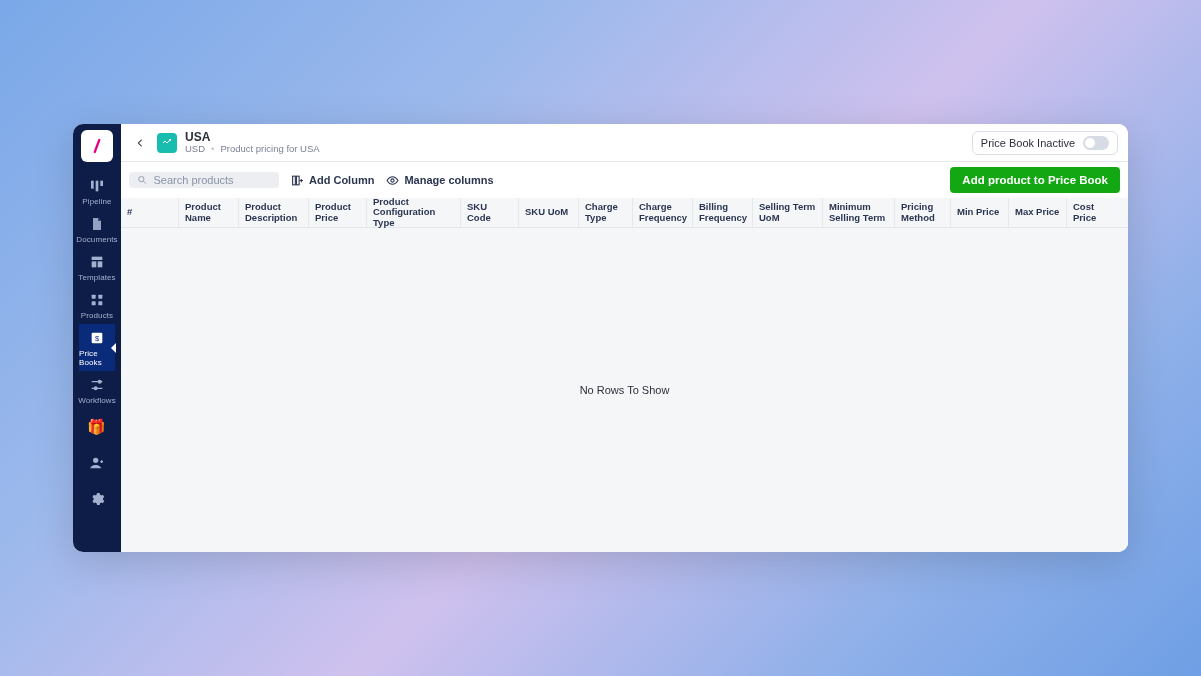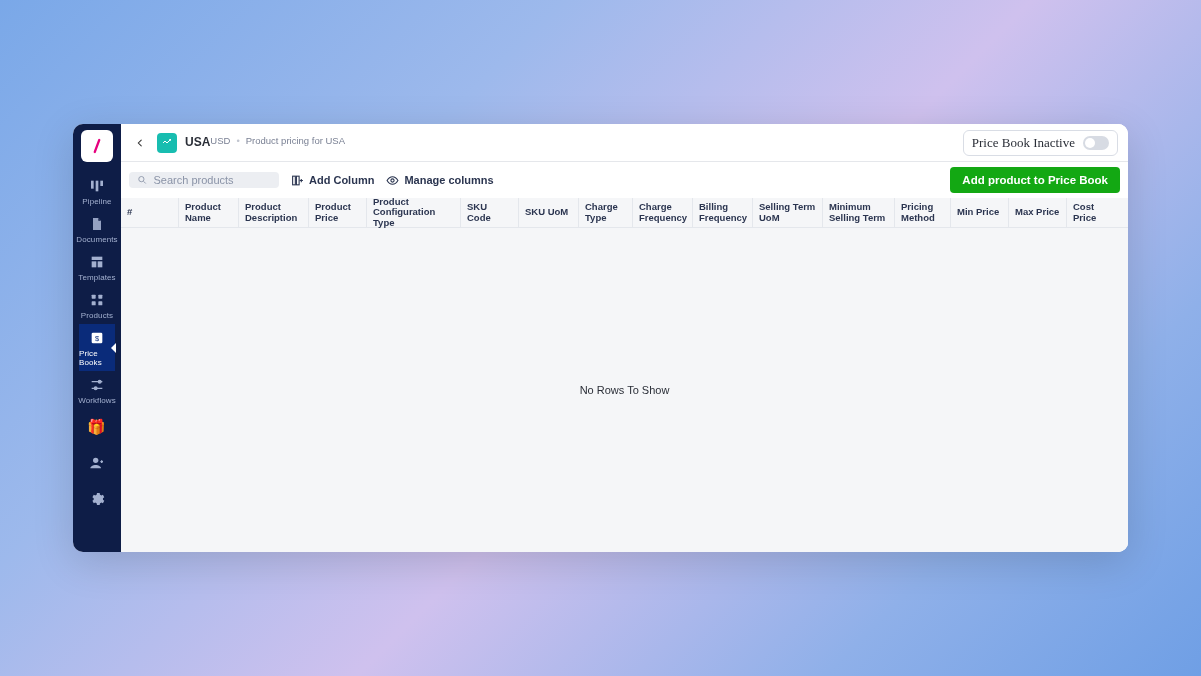--- a/index.html
+++ b/index.html
@@ -55,29 +55,29 @@
   }
   .header-left { display:flex; align-items:center; gap:8px; }
   .back-btn {
     width:18px; height:18px; display:flex; align-items:center; justify-content:center;
     color:#333; cursor:pointer; font-size:13px;
   }
   .book-icon {
     width: 20px; height:20px; background:#18bdb0; border-radius:4px;
     display:flex; align-items:center; justify-content:center; color:#fff;
   }
-  .title-block { display:flex; flex-direction:row; line-height:1.1; }
+  .title-block { display:flex; flex-direction:column; line-height:1.1; }
   .title-row { display:flex; align-items:center; gap:6px; }
   .title-text { font-size:12px; font-weight:700; color:#2b2f38; }
   .sub-row { display:flex; align-items:flex-start; gap:6px; font-size:9.5px; color:#7a8194;}
   .sub-row .dot { color:#c2c6d0; }
   .inactive-pill {
     display:flex; align-items:center; gap:8px;
     border:1px solid #d9dde5; border-radius:6px; padding:4px 8px; background:#fff;
-    font-size:13px; color:#2b2f38;font-family:Liberation Serif, serif;
+    font-size:11px; color:#2b2f38;
   }
   .toggle {
     width:26px; height:14px; background:#d7dbe3; border-radius:999px; position:relative;
   }
   .toggle::after {
     content:""; position:absolute; left:2px; top:2px; width:10px; height:10px;
     background:#fff; border-radius:50%;
   }
 
   

